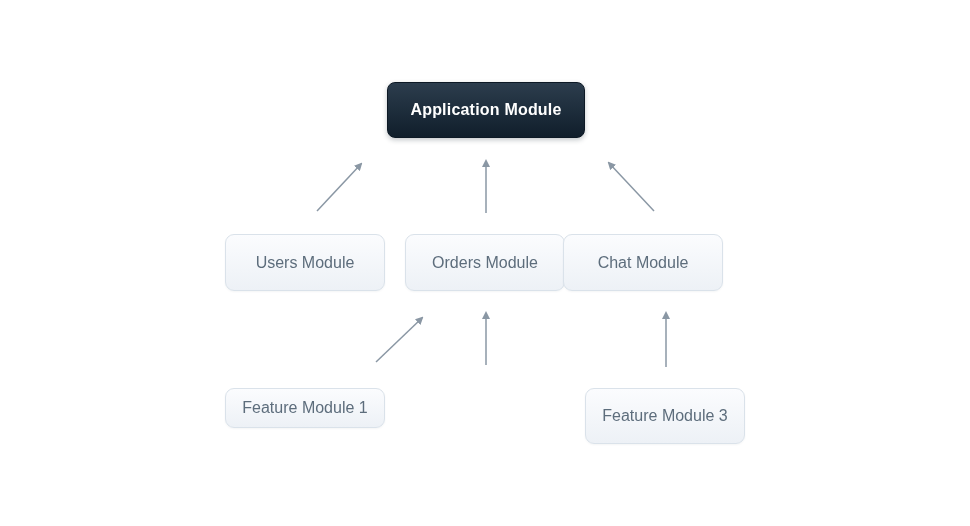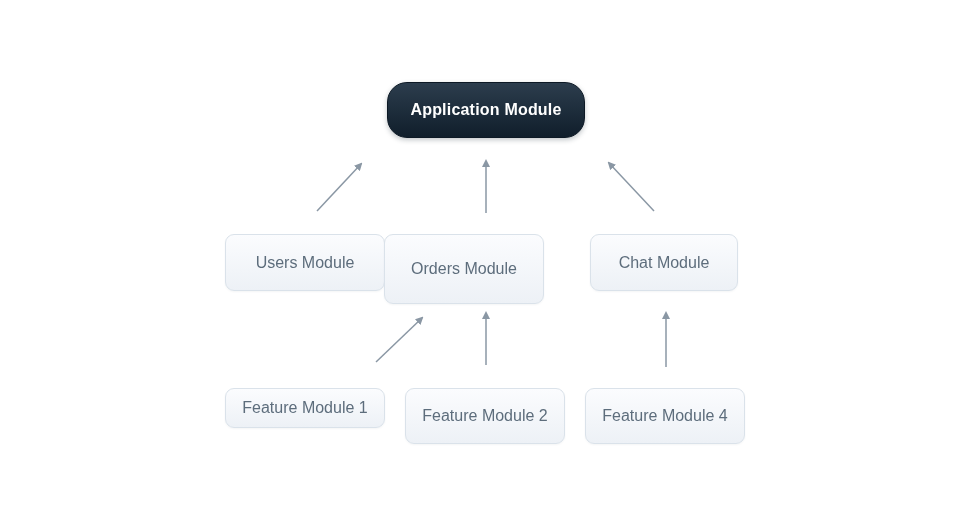--- a/index.html
+++ b/index.html
@@ -28,39 +28,39 @@
     display: flex;
     align-items: center;
     justify-content: center;
     box-sizing: border-box;
     font-size: 16px;
     white-space: nowrap;
   }
   .node-dark {
     background: linear-gradient(180deg, var(--dark-top), var(--dark-bottom));
     border: 1px solid #0d1925;
-    border-radius: 20px;
+    border-radius: 8px;
     color: #ffffff;
     font-weight: 600;
     letter-spacing: 0.2px;
     box-shadow: 0 2px 5px rgba(16, 30, 43, 0.25);
   }
   .node-light {
     background: linear-gradient(180deg, var(--light-top), var(--light-bottom));
     border: 1px solid var(--light-border);
     border-radius: 9px;
     color: var(--node-text);
     font-weight: 400;
     box-shadow: 0 1px 2px rgba(30, 50, 70, 0.05);
   }
   
   .pos-app    { left: 387px; top: 82px;  width: 198px; height: 56px; }
   .pos-users  { left: 225px; top: 234px; width: 160px; height: 57px; }
-  .pos-orders { left: 384px; top: 234px; width: 160px; height: 70px; }
-  .pos-chat   { left: 590px; top: 234px; width: 148px; height: 57px; }
+  .pos-orders { left: 405px; top: 234px; width: 160px; height: 57px; }
+  .pos-chat   { left: 563px; top: 234px; width: 160px; height: 57px; }
   .pos-f1     { left: 225px; top: 388px; width: 160px; height: 40px; }
   .pos-f2     { left: 405px; top: 388px; width: 160px; height: 56px; }
   .pos-f3     { left: 585px; top: 388px; width: 160px; height: 56px; }
 </style>
 </head>
 <body>
 
 <div class="canvas">
 
   <svg class="arrow-layer" viewBox="0 0 970 526" xmlns="http://www.w3.org/2000/svg">
@@ -82,17 +82,16 @@
   <div class="node node-dark pos-app">Application Module</div>
 
   <div class="node node-light pos-users">Users Module</div>
 
   <div class="node node-light pos-orders">Orders Module</div>
 
   <div class="node node-light pos-chat">Chat Module</div>
 
   <div class="node node-light pos-f1">Feature Module 1</div>
 
-  <div class="node node-light pos-f2">Feature Module 2</div>
 
-  <div class="node node-light pos-f3">Feature Module 4</div>
+  <div class="node node-light pos-f3">Feature Module 3</div>
 
 </div>
 
 </body></html>

